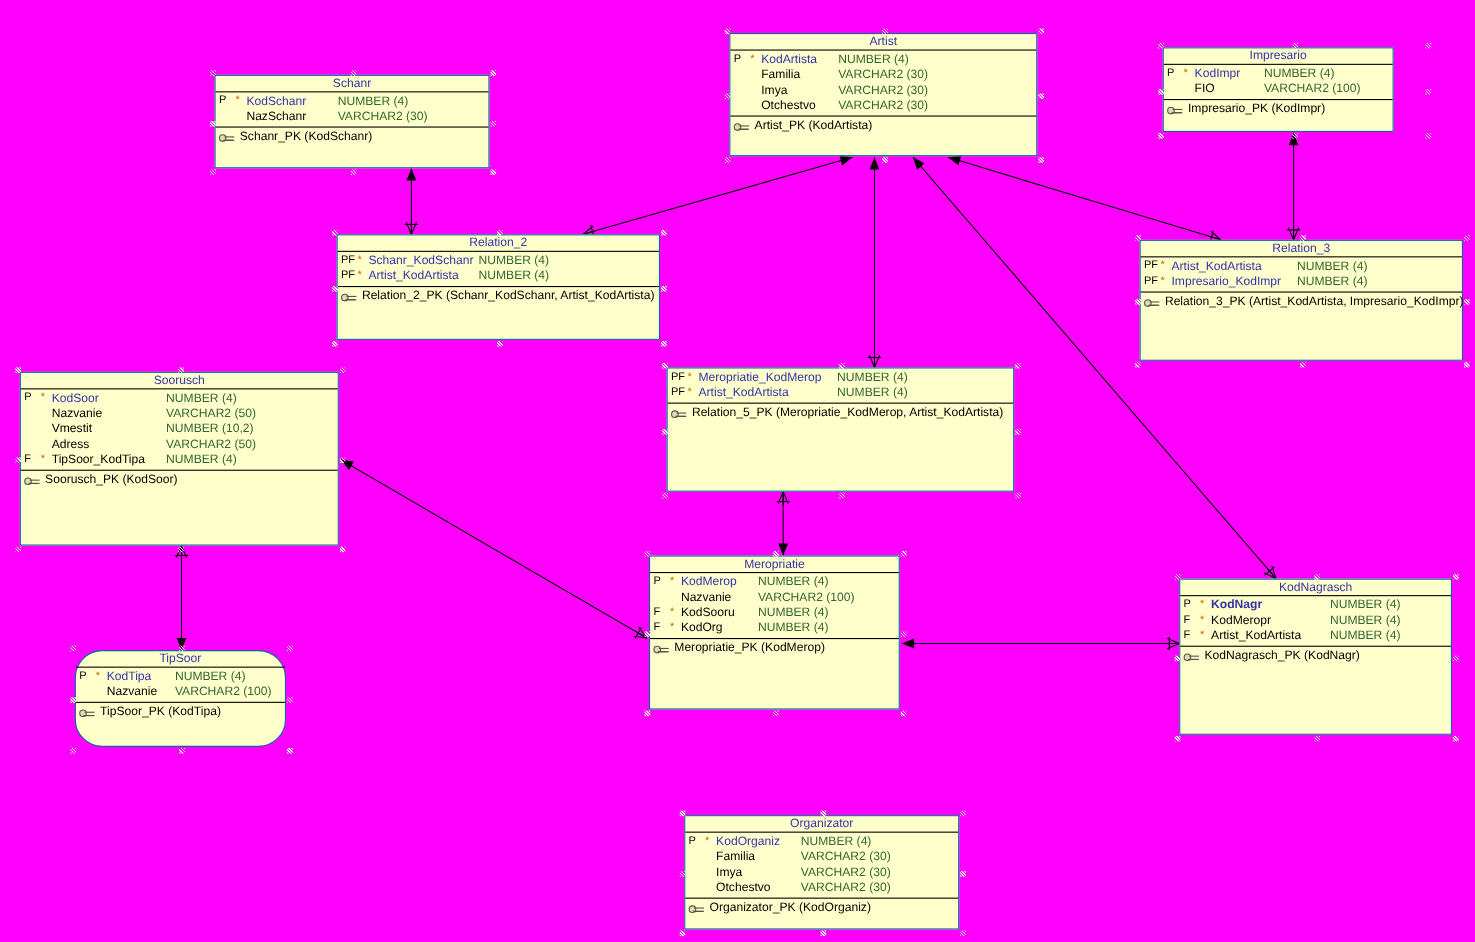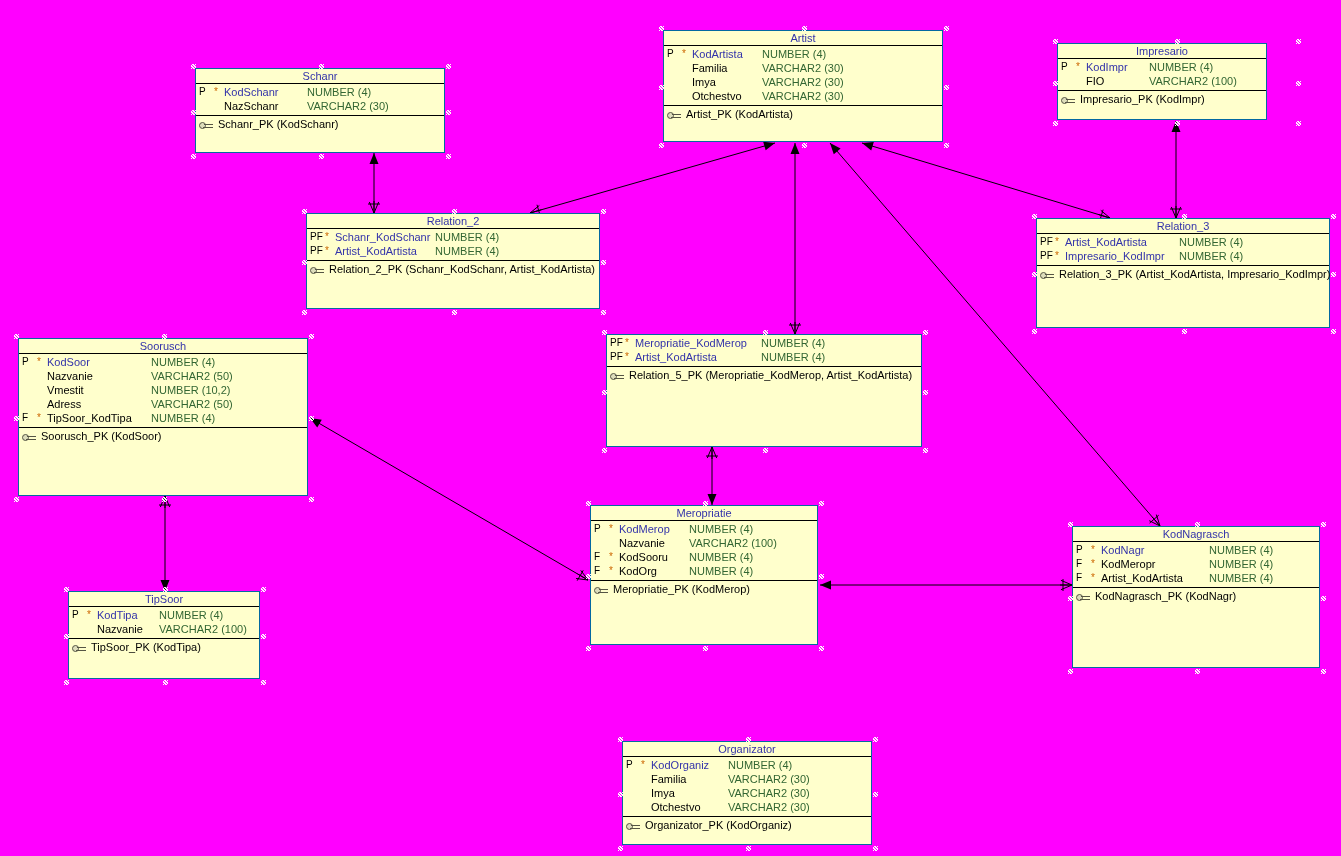--- a/index.html
+++ b/index.html
@@ -512,21 +512,21 @@
         <div class="hnd" style="left: 117px; top: 145px;"></div>
         <div class="hnd" style="left: 233px; top: 145px;"></div>
       </div>
     </div>
     <div class="entity" style="left: 1072px; top: 526px; width: 248px; height: 142px;">
       <div class="ent-title">KodNagrasch</div>
       <div class="ent-attrs">
         <div class="attr-row">
           <span class="attr-key">P</span>
           <span class="attr-star">*</span>
-          <span class="attr-name pk-name" style="min-width: 108px;">KodNagr</span>
+          <span class="attr-name pk-name" style="min-width: 108px; font-weight: bold;">KodNagr</span>
           <span class="attr-type">NUMBER (4)</span>
         </div>
         <div class="attr-row">
           <span class="attr-key">F</span>
           <span class="attr-star">*</span>
           <span class="attr-name" style="min-width: 108px;">KodMeropr</span>
           <span class="attr-type">NUMBER (4)</span>
         </div>
         <div class="attr-row">
           <span class="attr-key">F</span>
@@ -545,21 +545,21 @@
         <div class="hnd" style="left: 0px; top: 0px;"></div>
         <div class="hnd" style="left: 127px; top: 0px;"></div>
         <div class="hnd" style="left: 253px; top: 0px;"></div>
         <div class="hnd" style="left: 0px; top: 74px;"></div>
         <div class="hnd" style="left: 253px; top: 74px;"></div>
         <div class="hnd" style="left: 0px; top: 147px;"></div>
         <div class="hnd" style="left: 127px; top: 147px;"></div>
         <div class="hnd" style="left: 253px; top: 147px;"></div>
       </div>
     </div>
-    <div class="entity" style="left: 68px; top: 591px; width: 192px; height: 88px;">
+    <div class="entity" style="left: 68px; top: 591px; width: 192px; height: 88px; border-radius: 25px;">
       <div class="ent-title">TipSoor</div>
       <div class="ent-attrs">
         <div class="attr-row">
           <span class="attr-key">P</span>
           <span class="attr-star">*</span>
           <span class="attr-name pk-name" style="min-width: 62px;">KodTipa</span>
           <span class="attr-type">NUMBER (4)</span>
         </div>
         <div class="attr-row">
           <span class="attr-key"></span>

